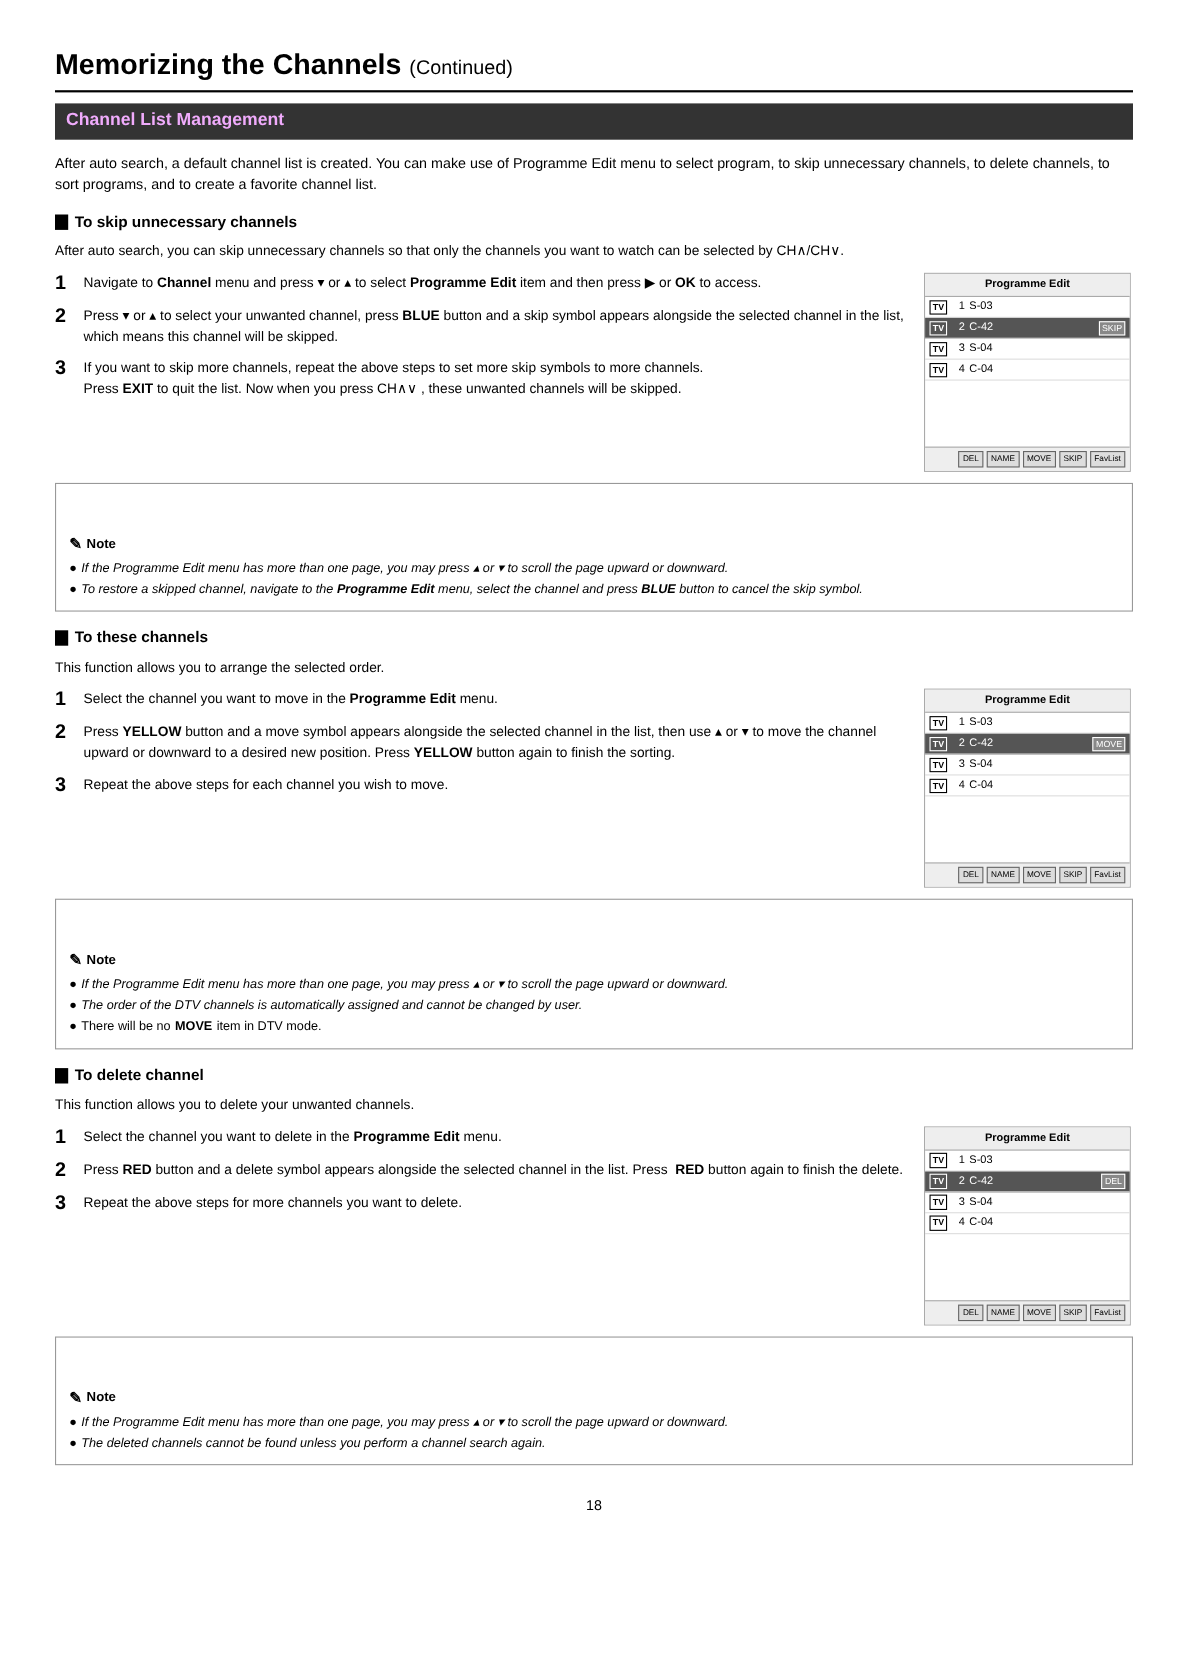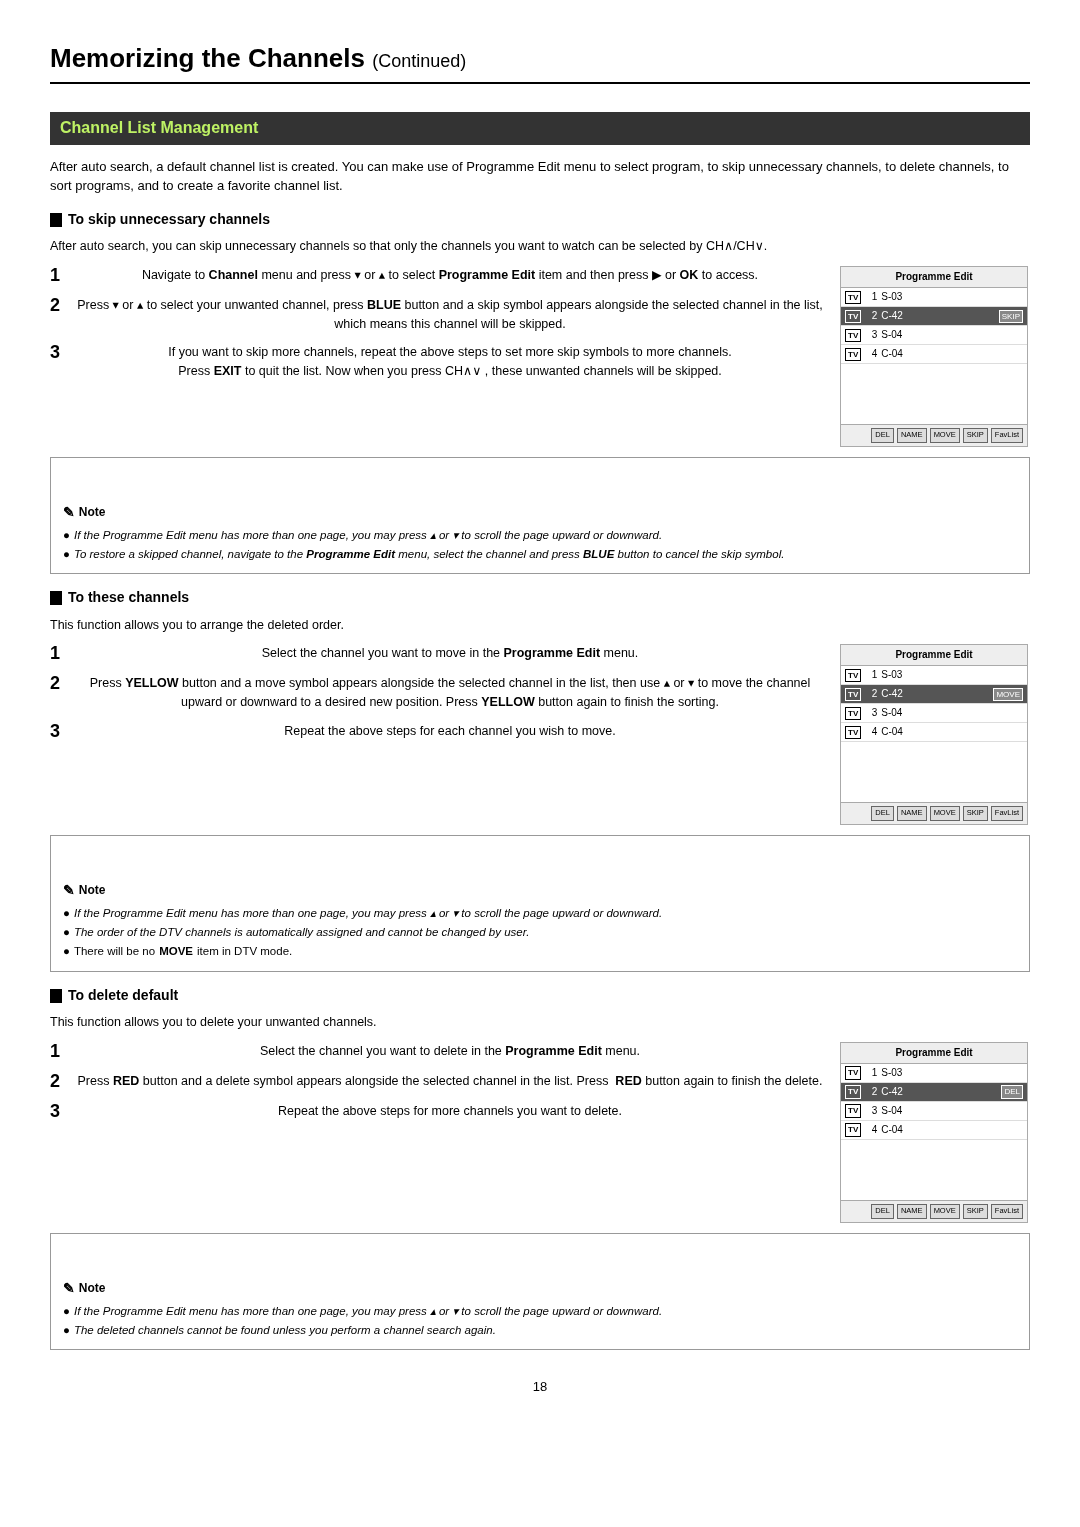--- a/index.html
+++ b/index.html
@@ -11,29 +11,29 @@
       line-height: 1.4;
       padding: 40px 50px;
       max-width: 1080px;
       margin: 0 auto;
     }
     h1.main-title {
       font-size: 26px;
       font-weight: bold;
       border-bottom: 2px solid #000;
       padding-bottom: 6px;
-      margin-bottom: 28px;
+      margin-bottom: 10px;
     }
     h1.main-title span.continued {
       font-size: 18px;
       font-weight: normal;
     }
     .section-header {
       background: #333;
-      color: #bef264;
+      color: #f0abfc;
       font-size: 16px;
       font-weight: bold;
       padding: 5px 10px;
       margin-bottom: 12px;
       display: inline-block;
       width: 100%;
     }
     .intro-text {
       font-size: 13px;
       margin-bottom: 14px;
@@ -81,21 +81,20 @@
     }
     .step-num {
       font-size: 18px;
       font-weight: bold;
       line-height: 1.1;
       flex-shrink: 0;
       width: 18px;
     }
     .step-content {
       flex: 1;
-      text-align: center;
     }
     .note-box {
       border: 1px solid #999;
       padding: 8px 12px;
       margin-bottom: 14px;
       font-size: 11.5px;
       line-height: 1.5;
     }
     .note-title {
       font-weight: bold;
@@ -299,21 +298,21 @@
       <em>To restore a skipped channel, navigate to the <b>Programme Edit</b> menu, select the channel and press <b>BLUE</b> button to cancel the skip symbol.</em>
     </div>
   </div>
 </div>
 
 
 <div>
   <div class="subsection-title">
     <span>To these channels</span>
   </div>
-  <p class="sub-intro">This function allows you to arrange the deleted order.</p>
+  <p class="sub-intro">This function allows you to arrange the selected order.</p>
 
   <div class="steps-container">
     <div class="steps-left">
 
       <div class="step">
         <div class="step-num">1</div>
         <div class="step-content">
           Select the channel you want to move in the <b>Programme Edit</b> menu.
         </div>
       </div>
@@ -382,21 +381,21 @@
     </div>
     <div class="note-item">
       There will be no <b>MOVE</b> item in DTV mode.
     </div>
   </div>
 </div>
 
 
 <div>
   <div class="subsection-title">
-    <span>To delete default</span>
+    <span>To delete channel</span>
   </div>
   <p class="sub-intro">This function allows you to delete your unwanted channels.</p>
 
   <div class="steps-container">
     <div class="steps-left">
 
       <div class="step">
         <div class="step-num">1</div>
         <div class="step-content">
           Select the channel you want to delete in the <b>Programme Edit</b> menu.

